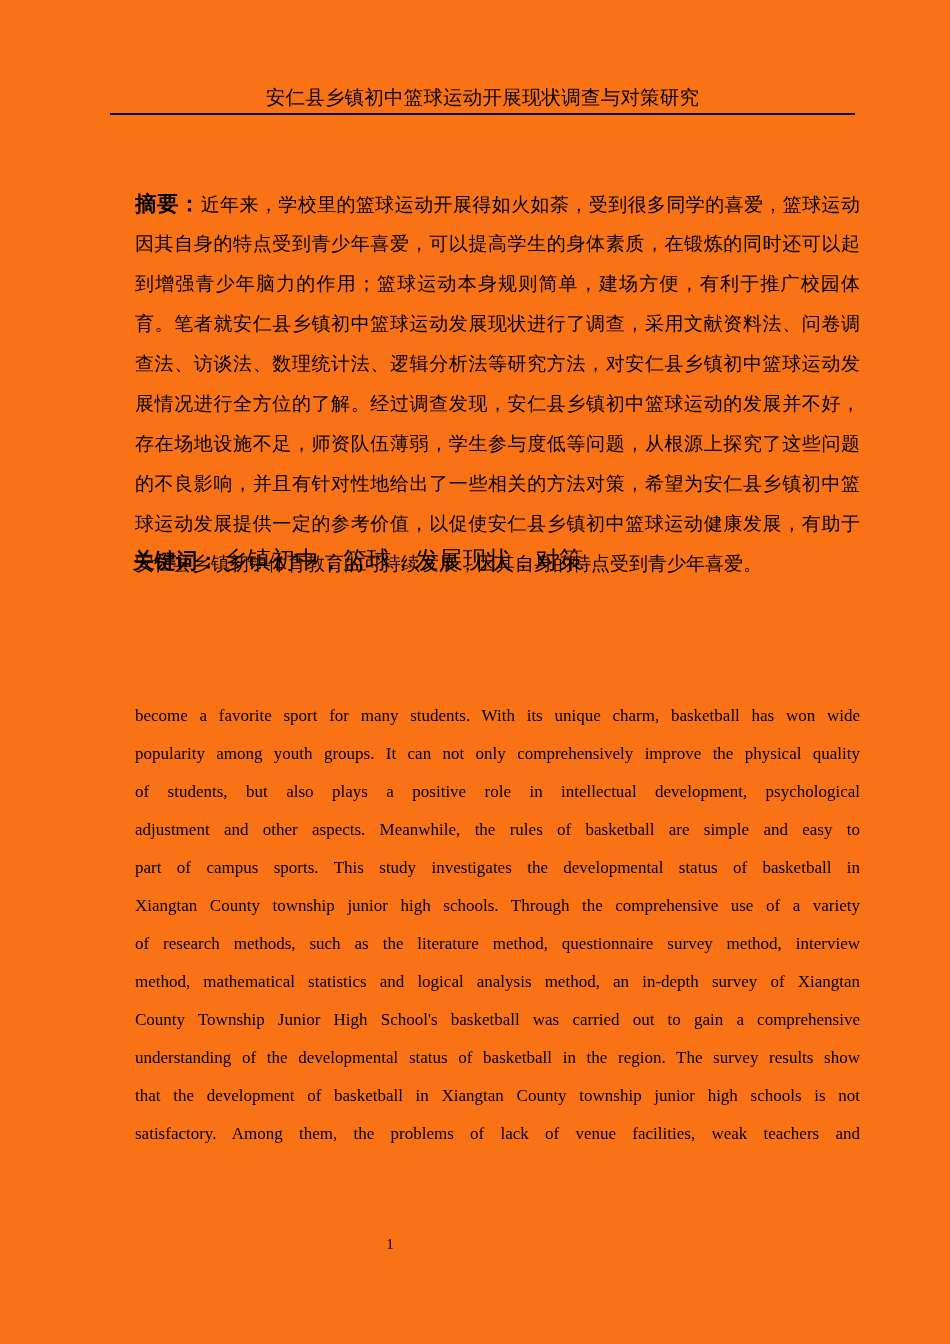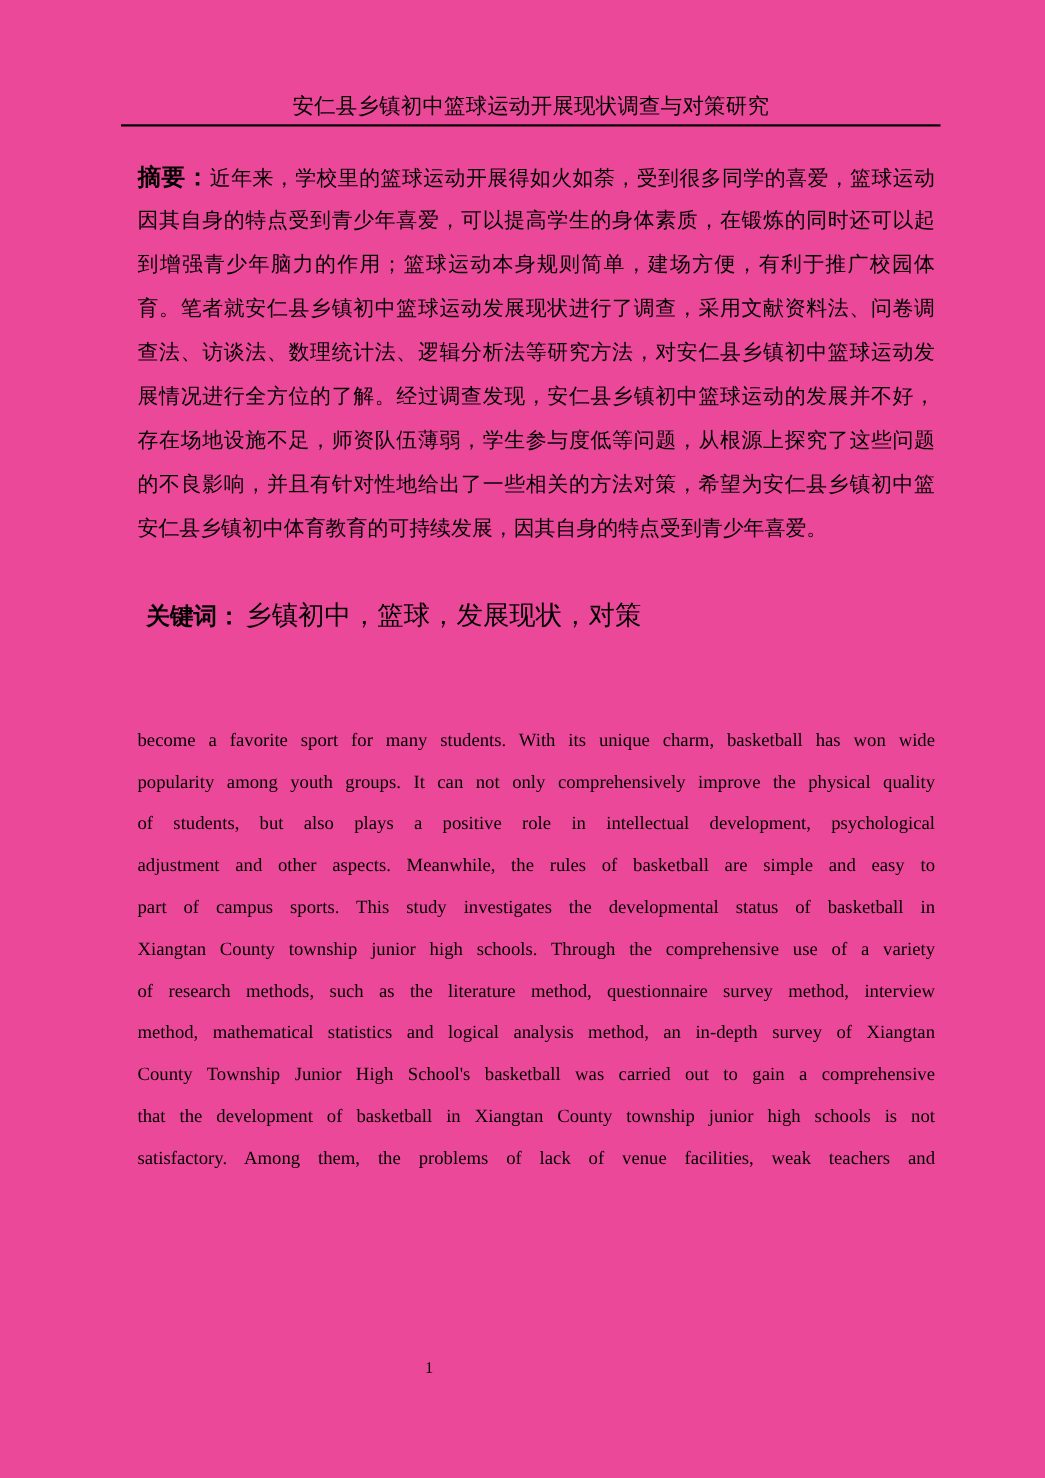--- a/index.html
+++ b/index.html
@@ -5,21 +5,21 @@
 <style>
   html, body {
     margin: 0;
     padding: 0;
     background: #ffffff;
   }
   .page {
     position: relative;
     width: 950px;
     height: 1344px;
-    background: #ec4899;
+    background: #f97316;
     color: #000000;
     font-family: "Liberation Serif", "DejaVu Serif", serif;
     overflow: hidden;
   }
   
   .header {
     position: absolute;
     left: 110px;
     top: 86px;
     width: 745px;
@@ -27,21 +27,21 @@
     text-align: center;
     padding-bottom: 3px;
   }
   .header-title {
     font-size: 19.5px;
     line-height: 24px;
     letter-spacing: 0.2px;
     white-space: nowrap;
   }
   
-  .para { position: absolute; left: 125px; width: 725px; }
+  .para { position: absolute; left: 135px; width: 725px; margin-top: 43px; }
   .tline {
     text-align: justify;
     text-align-last: justify;
     overflow: hidden;
     white-space: nowrap;
   }
   .tline.last { text-align-last: left; }
   
   .cn-abstract { top: 141px; }
   .cn-abstract .tline {
@@ -104,37 +104,39 @@
 
   <div class="para cn-abstract">
       <div class="tline"><span class="run-label">摘要：</span>近年来，学校里的篮球运动开展得如火如荼，受到很多同学的喜爱，篮球运动</div>
       <div class="tline">因其自身的特点受到青少年喜爱，可以提高学生的身体素质，在锻炼的同时还可以起</div>
       <div class="tline">到增强青少年脑力的作用；篮球运动本身规则简单，建场方便，有利于推广校园体</div>
       <div class="tline">育。笔者就安仁县乡镇初中篮球运动发展现状进行了调查，采用文献资料法、问卷调</div>
       <div class="tline">查法、访谈法、数理统计法、逻辑分析法等研究方法，对安仁县乡镇初中篮球运动发</div>
       <div class="tline">展情况进行全方位的了解。经过调查发现，安仁县乡镇初中篮球运动的发展并不好，</div>
       <div class="tline">存在场地设施不足，师资队伍薄弱，学生参与度低等问题，从根源上探究了这些问题</div>
       <div class="tline">的不良影响，并且有针对性地给出了一些相关的方法对策，希望为安仁县乡镇初中篮</div>
+      <div class="tline">球运动发展提供一定的参考价值，以促使安仁县乡镇初中篮球运动健康发展，有助于</div>
       <div class="tline last">安仁县乡镇初中体育教育的可持续发展，因其自身的特点受到青少年喜爱。</div>
     </div>
 
   <div class="keywords">
     <span class="cn-label">关键词：</span><span class="keywords-text">乡镇初中，篮球，发展现状，对策</span>
   </div>
 
   <div class="para en-abstract">
       <div class="tline">become a favorite sport for many students. With its unique charm, basketball has won wide</div>
       <div class="tline">popularity among youth groups. It can not only comprehensively improve the physical quality</div>
       <div class="tline">of students, but also plays a positive role in intellectual development, psychological</div>
       <div class="tline">adjustment and other aspects. Meanwhile, the rules of basketball are simple and easy to</div>
       <div class="tline">part of campus sports. This study investigates the developmental status of basketball in</div>
       <div class="tline">Xiangtan County township junior high schools. Through the comprehensive use of a variety</div>
       <div class="tline">of research methods, such as the literature method, questionnaire survey method, interview</div>
       <div class="tline">method, mathematical statistics and logical analysis method, an in-depth survey of Xiangtan</div>
       <div class="tline">County Township Junior High School's basketball was carried out to gain a comprehensive</div>
+      <div class="tline">understanding of the developmental status of basketball in the region. The survey results show</div>
       <div class="tline">that the development of basketball in Xiangtan County township junior high schools is not</div>
       <div class="tline">satisfactory. Among them, the problems of lack of venue facilities, weak teachers and</div>
     </div>
 
   <div class="footer">
     <span>1</span>
   </div>
 
 </div>
 

